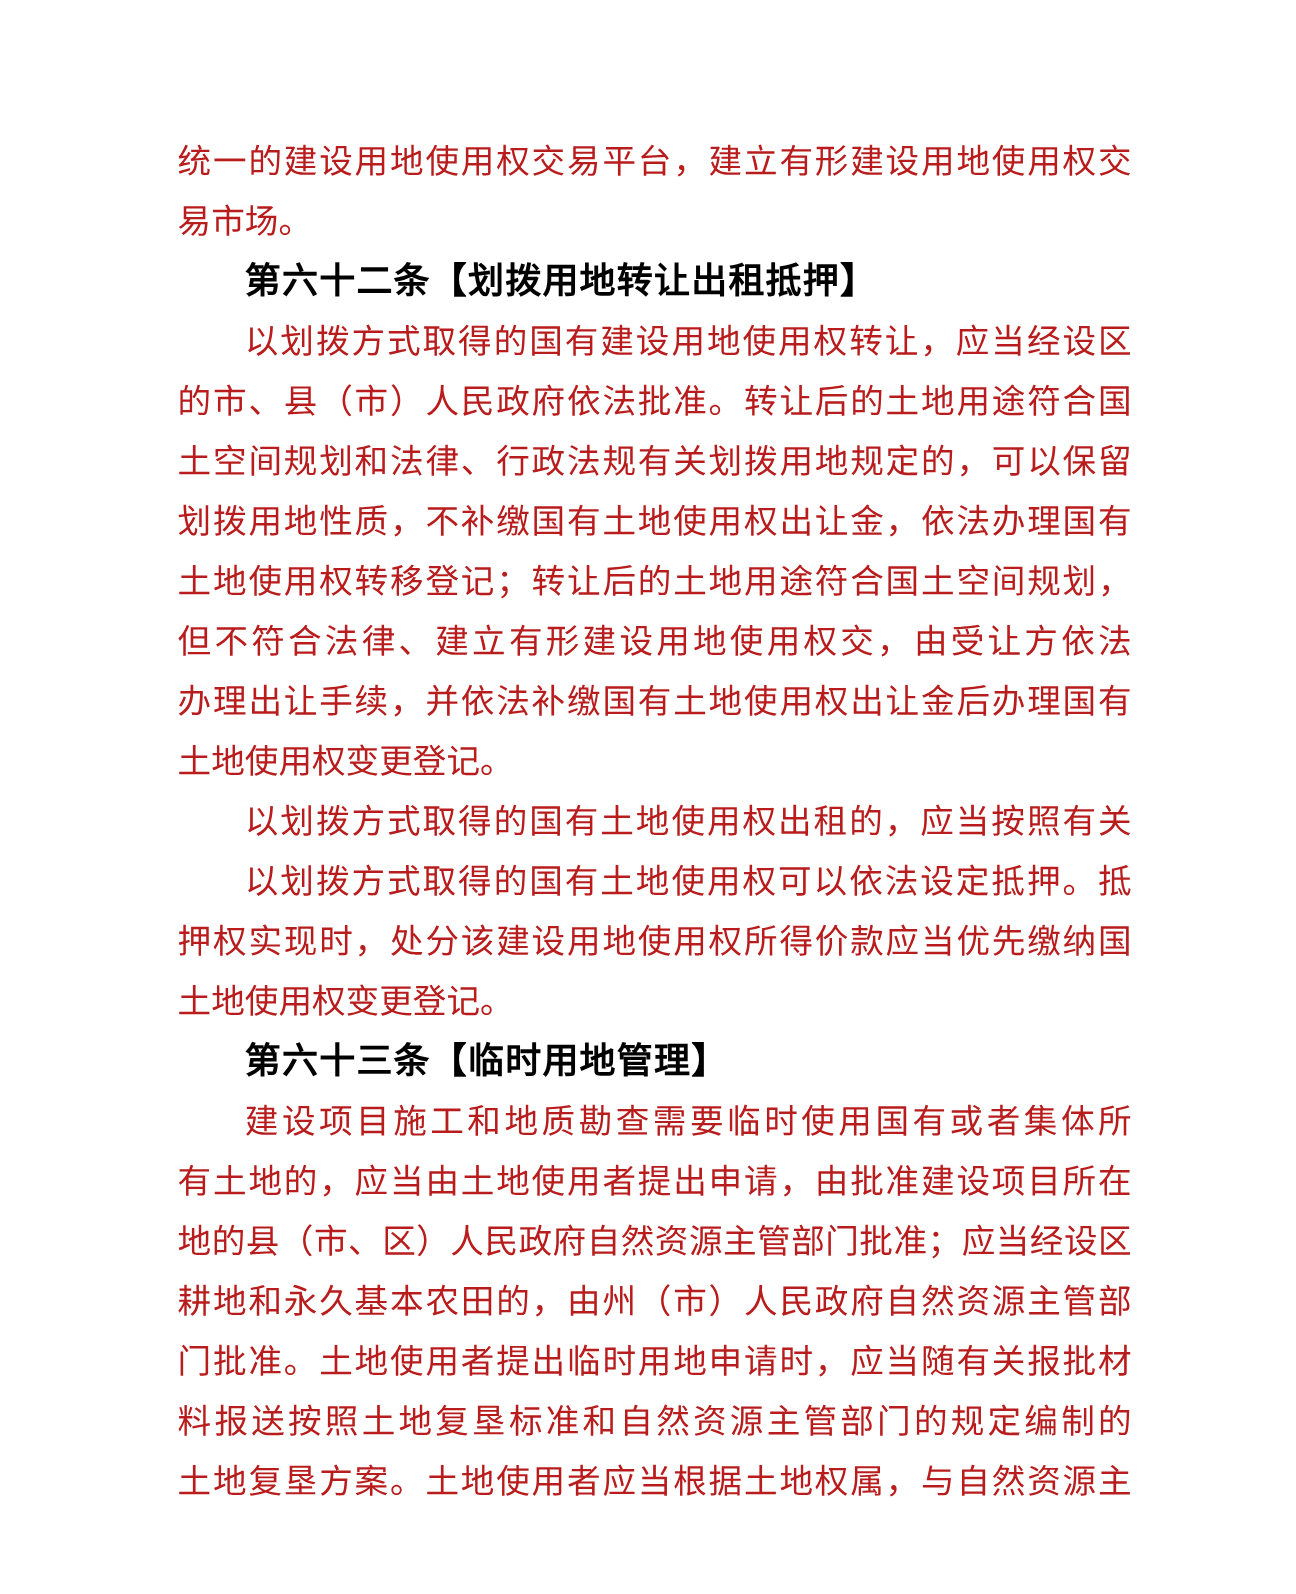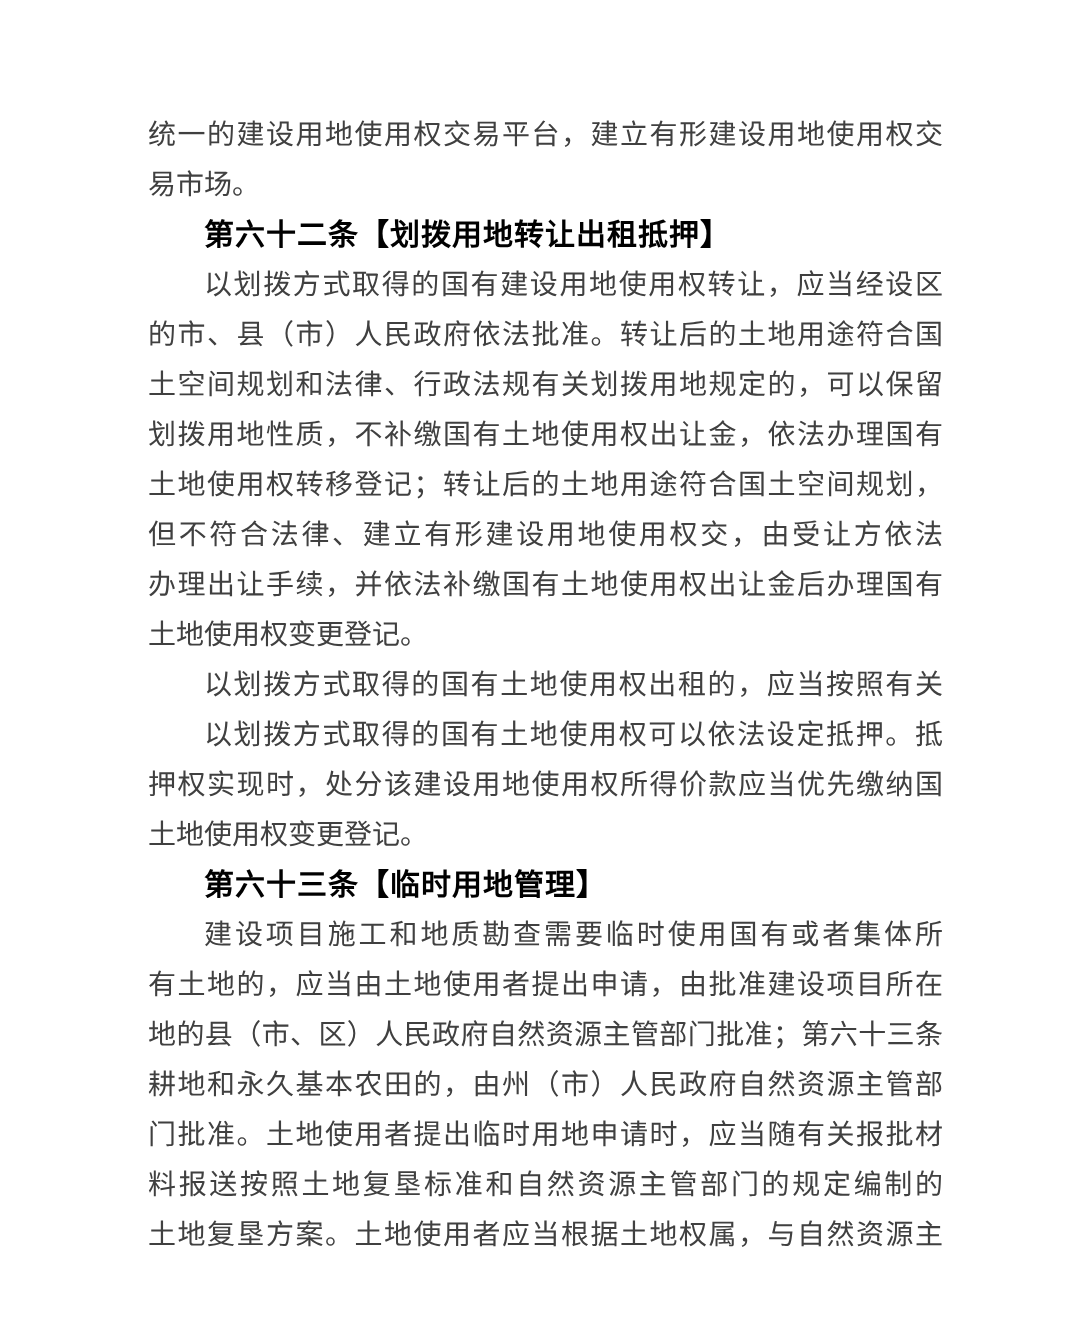--- a/index.html
+++ b/index.html
@@ -17,21 +17,21 @@
     overflow: hidden;
   }
   .textblock {
     width: 795px;
   }
   .ln {
     font-family: "DejaVu Serif", "Liberation Serif", serif;
     font-size: 28px;
     line-height: 50px;
     height: 50px;
-    color: #404040;
+    color: #b91c1c;
     text-align: left;
   }
   
   .jst {
     text-align: justify;
     text-align-last: justify;
     text-justify: inter-character;
   }
   
   .ind {
@@ -75,20 +75,20 @@
     <div class="ln jst ind">以划拨方式取得的国有土地使用权可以依法设定抵押。抵</div>
     <div class="ln jst">押权实现时，处分该建设用地使用权所得价款应当优先缴纳国</div>
     <div class="ln">土地使用权变更登记。</div>
 
     <div class="ln hd ind">
       <span class="art-num">第六十三条</span><span class="art-title">【临时用地管理】</span>
     </div>
 
     <div class="ln jst ind">建设项目施工和地质勘查需要临时使用国有或者集体所</div>
     <div class="ln jst">有土地的，应当由土地使用者提出申请，由批准建设项目所在</div>
-    <div class="ln jst">地的县（市、区）人民政府自然资源主管部门批准；第六十三条</div>
+    <div class="ln jst">地的县（市、区）人民政府自然资源主管部门批准；应当经设区</div>
     <div class="ln jst">耕地和永久基本农田的，由州（市）人民政府自然资源主管部</div>
     <div class="ln jst">门批准。土地使用者提出临时用地申请时，应当随有关报批材</div>
     <div class="ln jst">料报送按照土地复垦标准和自然资源主管部门的规定编制的</div>
     <div class="ln jst">土地复垦方案。土地使用者应当根据土地权属，与自然资源主</div>
 
   </div>
 </div>
 
 </body></html>

